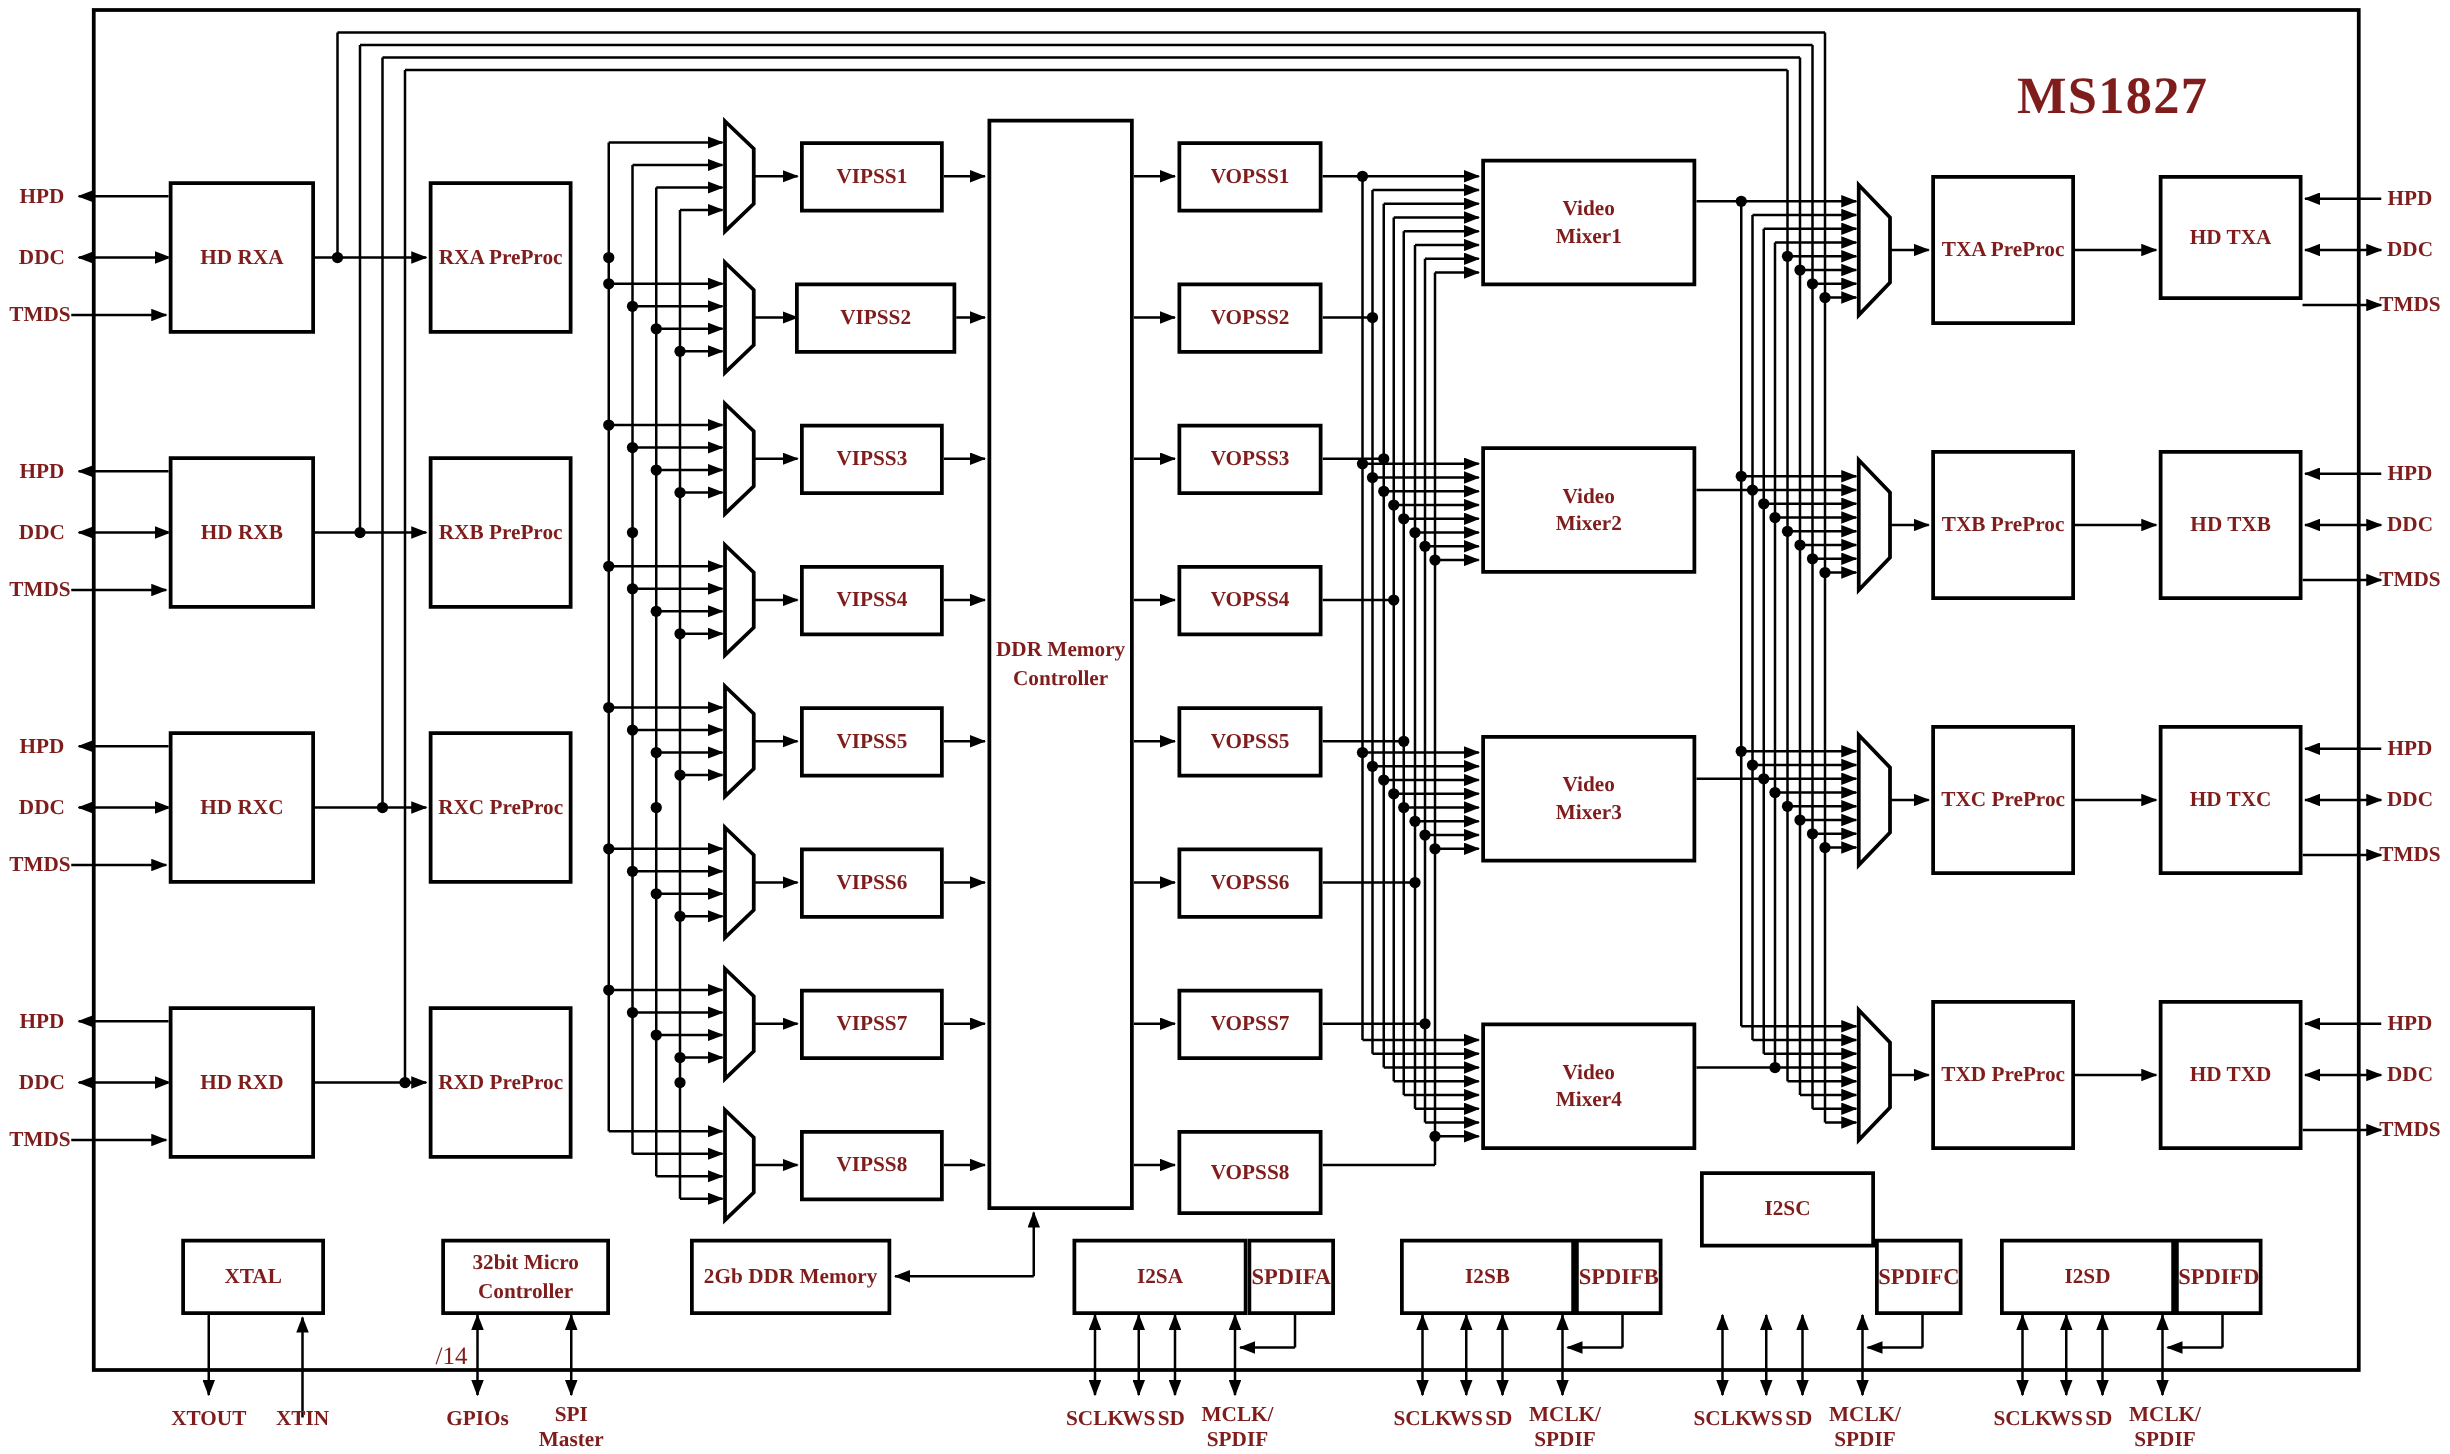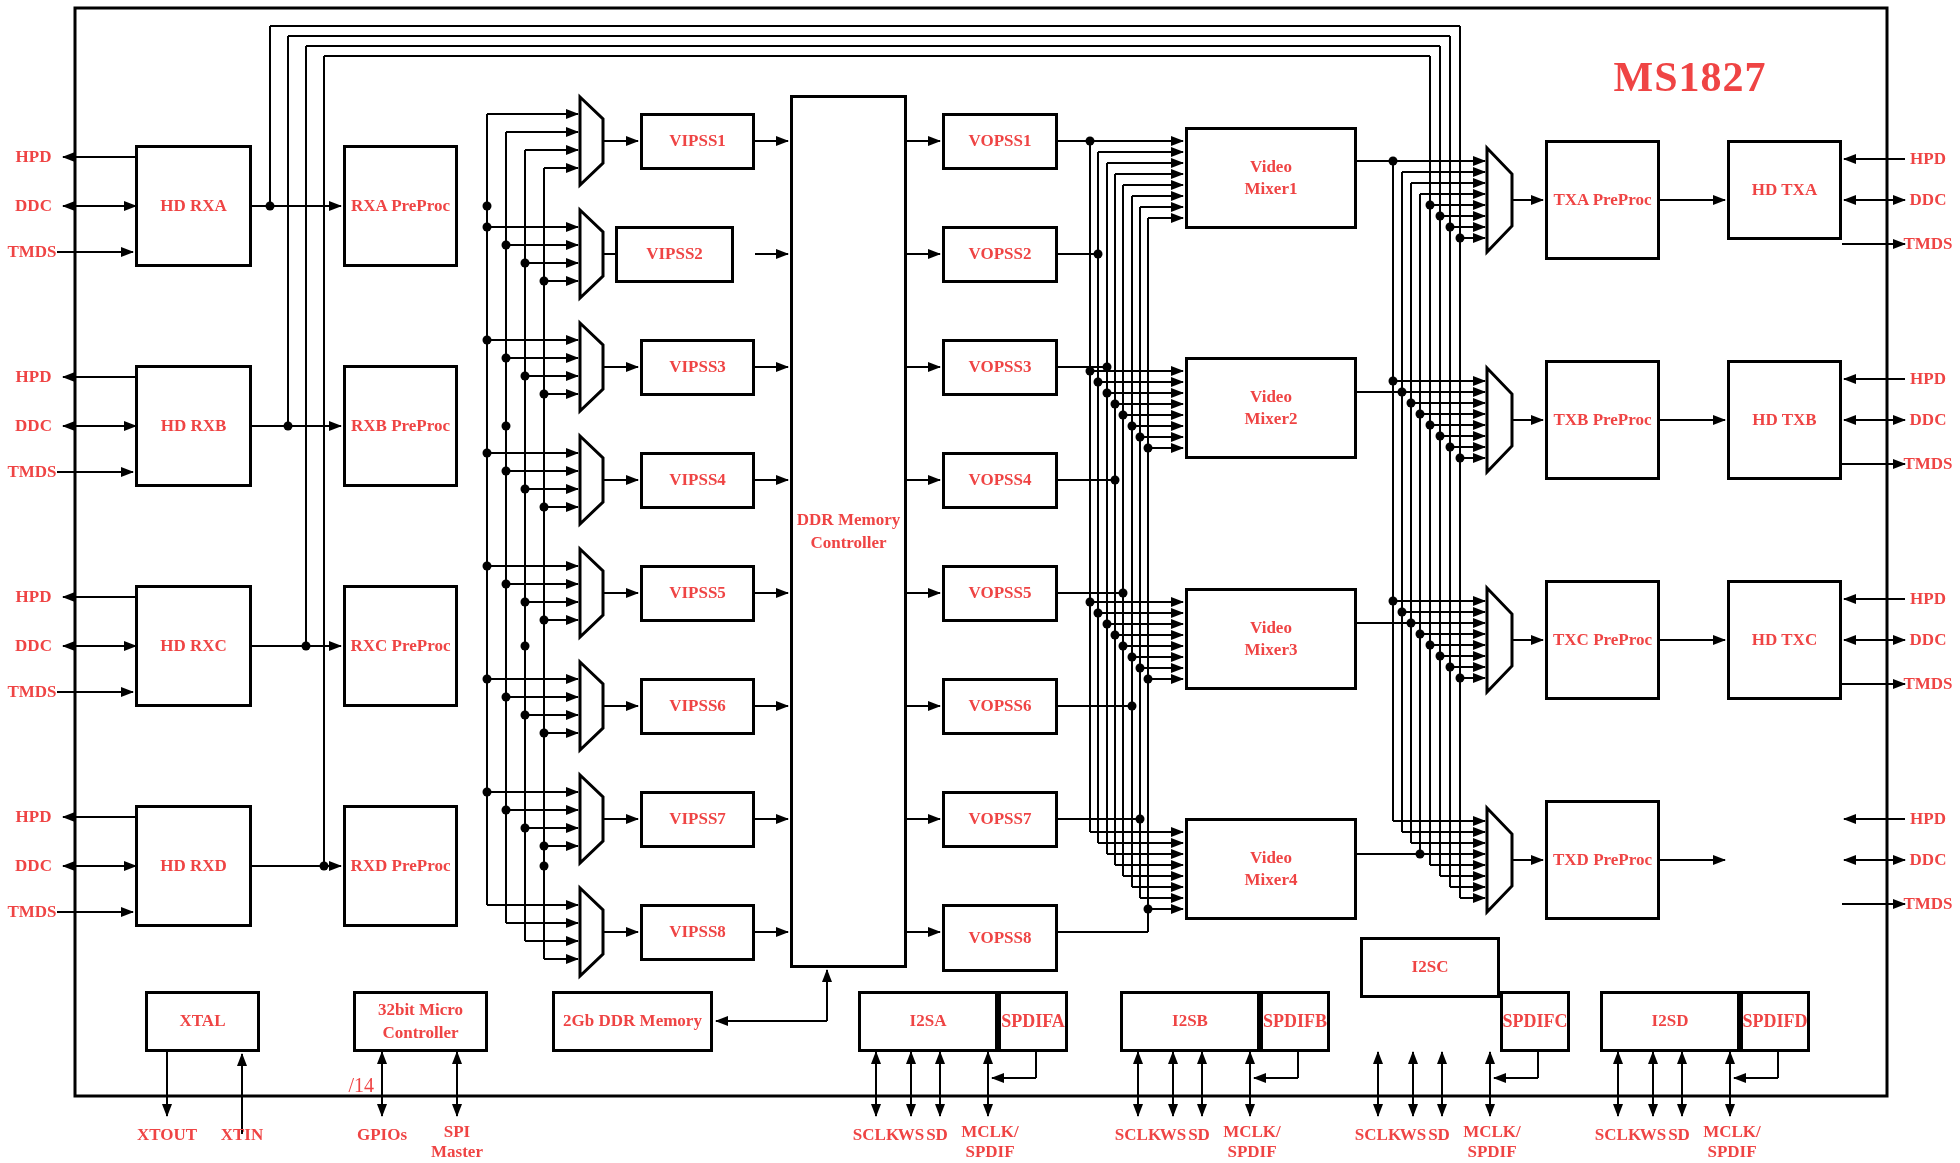--- a/index.html
+++ b/index.html
@@ -1,17 +1,17 @@
 <!DOCTYPE html>
 <html><head>
 <meta charset="utf-8">
 <style>
   html,body{margin:0;padding:0;background:#fff;}
   .stage{position:relative;width:1960px;height:1163px;background:#fff;overflow:hidden;
-         font-family:"Liberation Serif","DejaVu Serif",serif;color:#ef4444;}
+         font-family:"Liberation Serif","DejaVu Serif",serif;color:#7f1d1d;}
   #wires{position:absolute;left:0;top:0;}
   #wires line{stroke:#000;stroke-width:2;}
   #wires circle{fill:#000;}
   #wires .mx{fill:#fff;stroke:#000;stroke-width:3;}
   #wires .bd{fill:none;stroke:#000;stroke-width:3;}
   #wires marker path{fill:#000;}
   .box{position:absolute;border:3px solid #000;background:#fff;box-sizing:border-box;
        display:flex;align-items:center;justify-content:center;text-align:center;
        font-weight:bold;font-size:17px;line-height:1.3;white-space:pre-line;}
   .lbl{position:absolute;display:flex;align-items:center;justify-content:center;text-align:center;
@@ -365,21 +365,21 @@
   <div class="box" style="left:135px;top:145px;width:117px;height:122px">HD RXA</div>
   <div class="box" style="left:135px;top:365px;width:117px;height:122px">HD RXB</div>
   <div class="box" style="left:135px;top:585px;width:117px;height:122px">HD RXC</div>
   <div class="box" style="left:135px;top:805px;width:117px;height:122px">HD RXD</div>
   <div class="box" style="left:343px;top:145px;width:115px;height:122px">RXA PreProc</div>
   <div class="box" style="left:343px;top:585px;width:115px;height:122px">RXC PreProc</div>
   <div class="box" style="left:343px;top:365px;width:115px;height:122px">RXB PreProc</div>
   <div class="box" style="left:343px;top:805px;width:115px;height:122px">RXD PreProc</div>
 
   <div class="box" style="left:640px;top:113px;width:115px;height:57px">VIPSS1</div>
-  <div class="box" style="left:615px;top:226px;width:119px;height:57px">VIPSS2</div>
+  <div class="box" style="left:636px;top:226px;width:129px;height:57px">VIPSS2</div>
   <div class="box" style="left:640px;top:339px;width:115px;height:57px">VIPSS3</div>
   <div class="box" style="left:640px;top:452px;width:115px;height:57px">VIPSS4</div>
   <div class="box" style="left:640px;top:565px;width:115px;height:57px">VIPSS5</div>
   <div class="box" style="left:640px;top:678px;width:115px;height:57px">VIPSS6</div>
   <div class="box" style="left:640px;top:791px;width:115px;height:57px">VIPSS7</div>
   <div class="box" style="left:640px;top:904px;width:115px;height:57px">VIPSS8</div>
 
   <div class="box" style="left:790px;top:95px;width:117px;height:873px">DDR Memory
 Controller</div>
 
@@ -401,20 +401,21 @@
   <div class="box" style="left:1185px;top:818px;width:172px;height:102px">Video
 Mixer4</div>
 
   <div class="box" style="left:1545px;top:140px;width:115px;height:120px">TXA PreProc</div>
   <div class="box" style="left:1545px;top:360px;width:115px;height:120px">TXB PreProc</div>
   <div class="box" style="left:1545px;top:580px;width:115px;height:120px">TXC PreProc</div>
   <div class="box" style="left:1545px;top:800px;width:115px;height:120px">TXD PreProc</div>
   <div class="box" style="left:1727px;top:140px;width:115px;height:100px">HD TXA</div>
   <div class="box" style="left:1727px;top:360px;width:115px;height:120px">HD TXB</div>
   <div class="box" style="left:1727px;top:580px;width:115px;height:120px">HD TXC</div>
+  <div class="box" style="left:1727px;top:800px;width:115px;height:120px">HD TXD</div>
 
   <div class="lbl" style="left:1900px;top:149px;width:56px;height:20px">HPD</div>
   <div class="lbl" style="left:1900px;top:190px;width:56px;height:20px">DDC</div>
   <div class="lbl" style="left:1898px;top:234px;width:60px;height:20px">TMDS</div>
   <div class="lbl" style="left:1900px;top:369px;width:56px;height:20px">HPD</div>
   <div class="lbl" style="left:1900px;top:410px;width:56px;height:20px">DDC</div>
   <div class="lbl" style="left:1898px;top:454px;width:60px;height:20px">TMDS</div>
   <div class="lbl" style="left:1900px;top:589px;width:56px;height:20px">HPD</div>
   <div class="lbl" style="left:1900px;top:630px;width:56px;height:20px">DDC</div>
   <div class="lbl" style="left:1898px;top:674px;width:60px;height:20px">TMDS</div>

